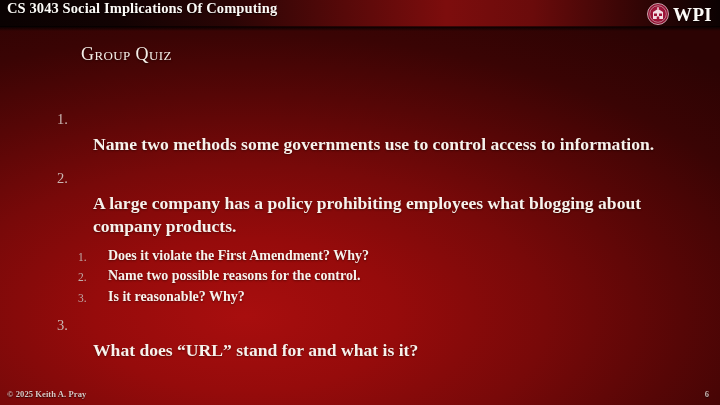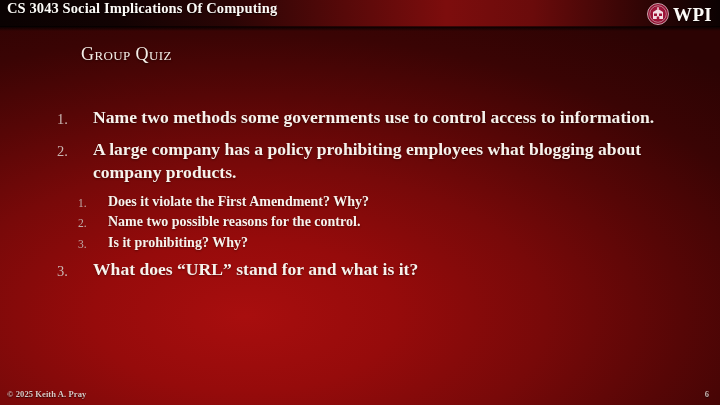--- a/index.html
+++ b/index.html
@@ -137,20 +137,21 @@
     padding-top: 4px;
     text-align: left;
   }
   .q-level1 > .q-text {
     flex: 1 1 auto;
     font-size: 17.6px;
     font-weight: bold;
     color: #f7f2ec;
     line-height: 1.30;
     text-shadow: 0 1px 2px rgba(0,0,0,0.4);
+    margin-top: 27px;
   }
 
   .sub-list {
     margin: 1px 0 6px 0;
   }
   .q-level2 {
     margin-bottom: 2px;
   }
   .q-level2 > .q-num {
     width: 30px;
@@ -232,21 +233,21 @@
       <div class="q-item q-level2">
         <span class="q-num">1.</span>
         <span class="q-text">Does it violate the First Amendment? Why?</span>
       </div>
       <div class="q-item q-level2">
         <span class="q-num">2.</span>
         <span class="q-text">Name two possible reasons for the control.</span>
       </div>
       <div class="q-item q-level2">
         <span class="q-num">3.</span>
-        <span class="q-text">Is it prohibiting? Why?</span>
+        <span class="q-text">Is it reasonable? Why?</span>
       </div>
     </div>
 
     <div class="q-item q-level1">
       <span class="q-num">3.</span>
       <span class="q-text">What does “URL” stand for and what is it?</span>
     </div>
 
   </div>
 

